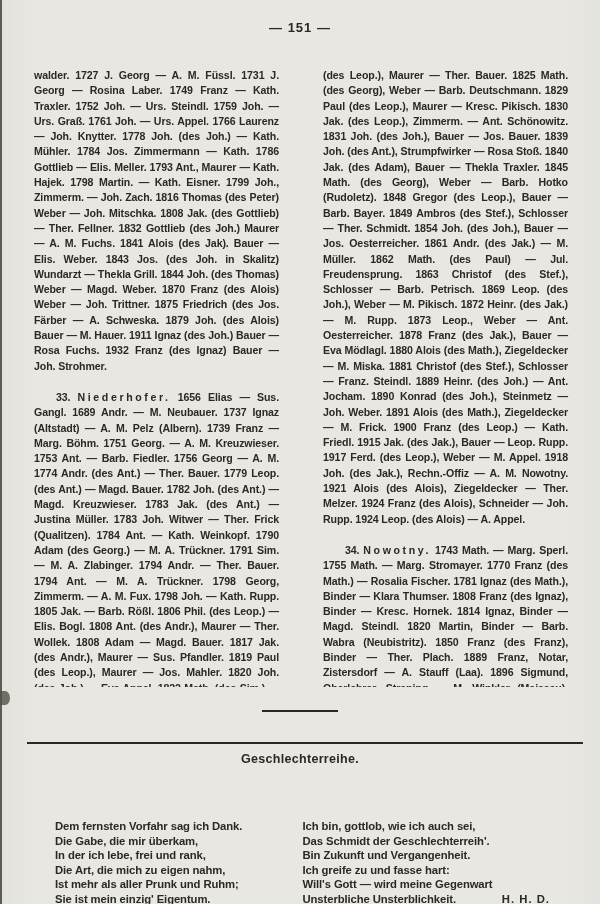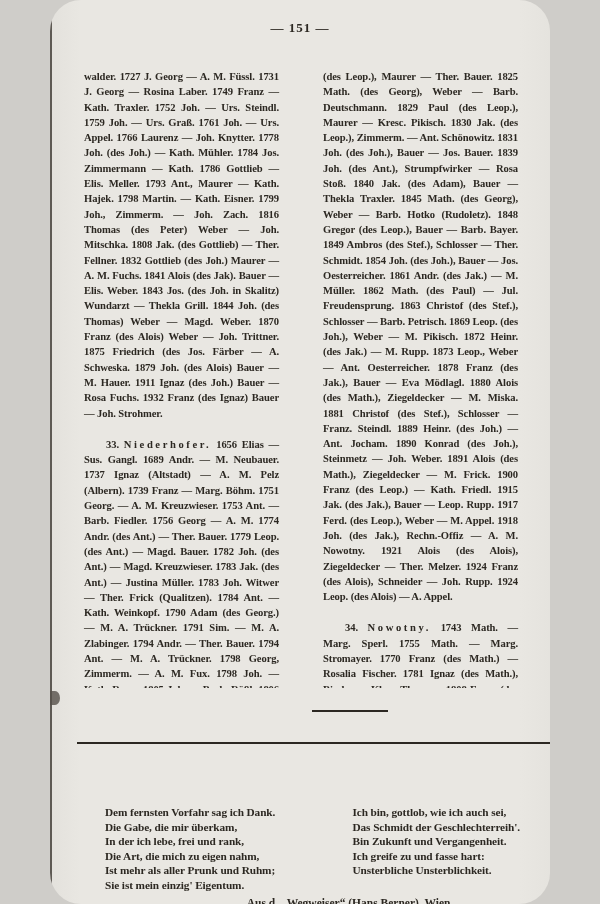--- a/index.html
+++ b/index.html
@@ -1,25 +1,24 @@
 <!DOCTYPE html>
 <html><head>
 <meta charset="utf-8">
 <style>
   html,body{margin:0;padding:0;background:#cfcdc9;}
   .page{
     position:relative;
-    width:500px;height:904px;
+    width:600px;height:904px;
     margin:0 auto;
     background:linear-gradient(90deg,#e3e1dc 0%,#e9e7e2 6%,#e9e7e2 94%,#e5e3de 100%);
     color:#2c2822;
-    font-family:Liberation Serif, serif;
+    font-family:Liberation Sans, sans-serif;
     font-weight:bold;
     overflow:hidden;
-    border-radius:31px;
   }
   .edge-line{
     position:absolute;left:0;top:0;width:2px;height:904px;
     background:#46423c;opacity:.85;
   }
   .edge-blob{
     position:absolute;left:0;top:691px;width:10px;height:14px;
     background:#55504a;border-radius:0 60% 60% 0;opacity:.8;
   }
   .page-header{
@@ -119,34 +118,36 @@
       </p>
 
     </div>
 
   </div>
 
   <div class="short-divider"></div>
   <hr class="full-rule">
 
   <div class="poem">
+    <h3 class="poem-title">Geschlechterreihe.</h3>
     <div class="poem-cols">
       <div class="stanza">
         <div class="poem-line">Dem fernsten Vorfahr sag ich Dank.</div>
         <div class="poem-line">Die Gabe, die mir überkam,</div>
         <div class="poem-line">In der ich lebe, frei und rank,</div>
         <div class="poem-line">Die Art, die mich zu eigen nahm,</div>
         <div class="poem-line">Ist mehr als aller Prunk und Ruhm;</div>
         <div class="poem-line">Sie ist mein einzig' Eigentum.</div>
       </div>
       <div class="stanza">
         <div class="poem-line">Ich bin, gottlob, wie ich auch sei,</div>
         <div class="poem-line">Das Schmidt der Geschlechterreih'.</div>
         <div class="poem-line">Bin Zukunft und Vergangenheit.</div>
         <div class="poem-line">Ich greife zu und fasse hart:</div>
+        <div class="poem-line">Will's Gott — wird meine Gegenwart</div>
         <div class="poem-line sig-line">
           <span>Unsterbliche Unsterblichkeit.</span>
           <span class="signature">H. H. D.</span>
         </div>
       </div>
     </div>
     <p class="poem-caption">Aus d. „Wegweiser“ (Hans Berner), Wien.</p>
   </div>
 
 </div>

